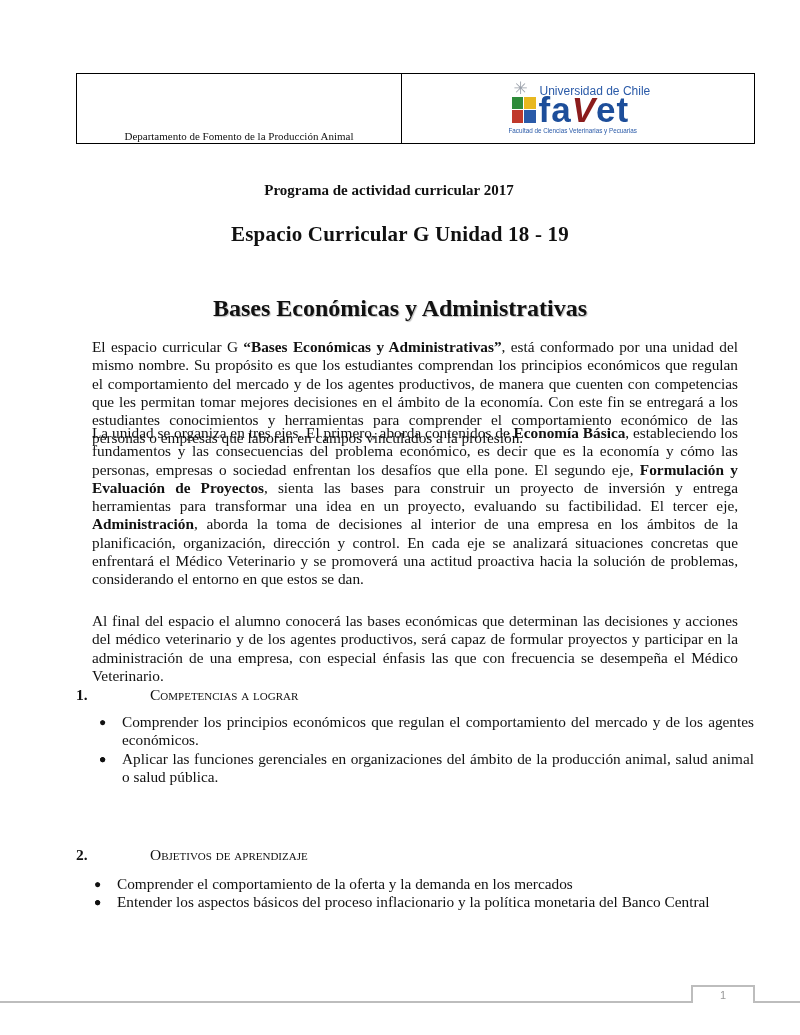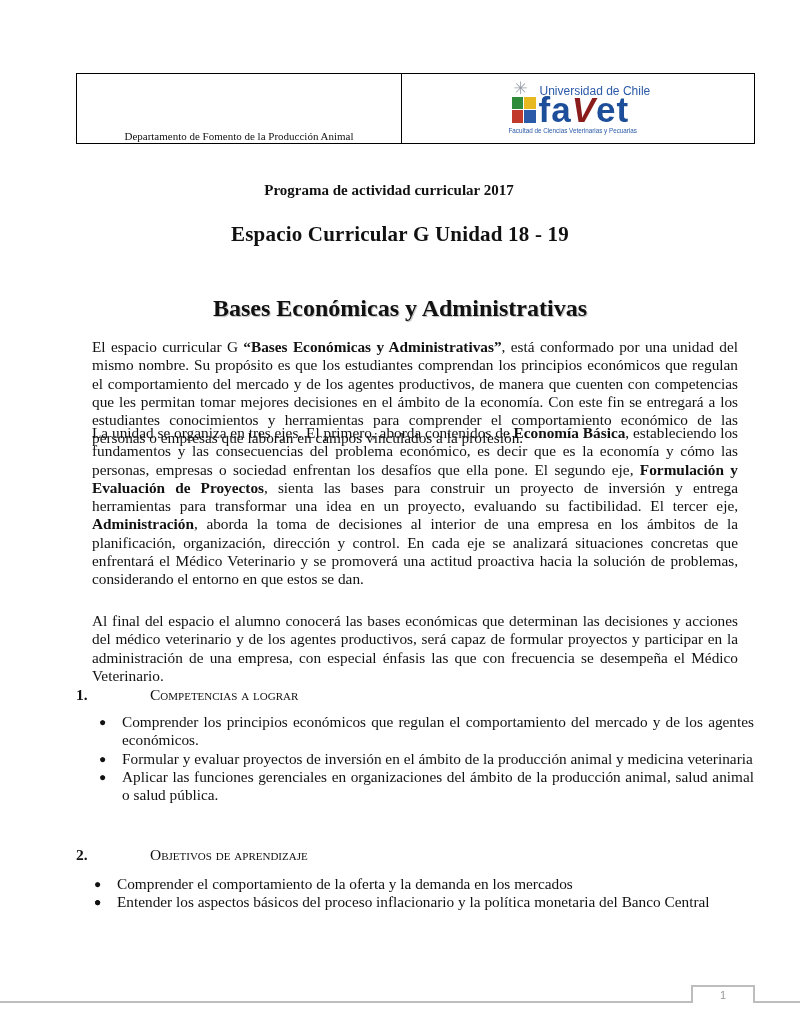--- a/index.html
+++ b/index.html
@@ -82,21 +82,21 @@
 <div class="body p3">
   <p>Al final del espacio el alumno conocerá las bases económicas que determinan las decisiones y acciones del médico veterinario y de los agentes productivos, será capaz de formular proyectos y participar en la administración de una empresa, con especial énfasis las que con frecuencia se desempeña el Médico Veterinario.</p>
 </div>
 
 <div class="section s1">
   <span class="num">1.</span>
   <span class="title">Competencias a lograr</span>
 </div>
 <ul class="bullets b1">
   <li><span class="dot">●</span><span>Comprender los principios económicos que regulan el comportamiento del mercado y de los agentes económicos.</span></li>
-  <li><span class="dot">●</span><span>Formular y evaluar proyectos de inversión en el ámbito de la producción animal y  medicina veterinaria</span></li>
+  <li><span class="dot">●</span></li>
   <li><span class="dot">●</span><span>Aplicar las funciones gerenciales en organizaciones del ámbito de la producción animal, salud animal o salud pública.</span></li>
 </ul>
 
 <div class="section s2">
   <span class="num">2.</span>
   <span class="title">Objetivos de aprendizaje</span>
 </div>
 <ul class="bullets b2">
   <li><span class="dot">●</span><span>Comprender el comportamiento de la oferta y la demanda en los mercados</span></li>
   <li><span class="dot">●</span></li>

